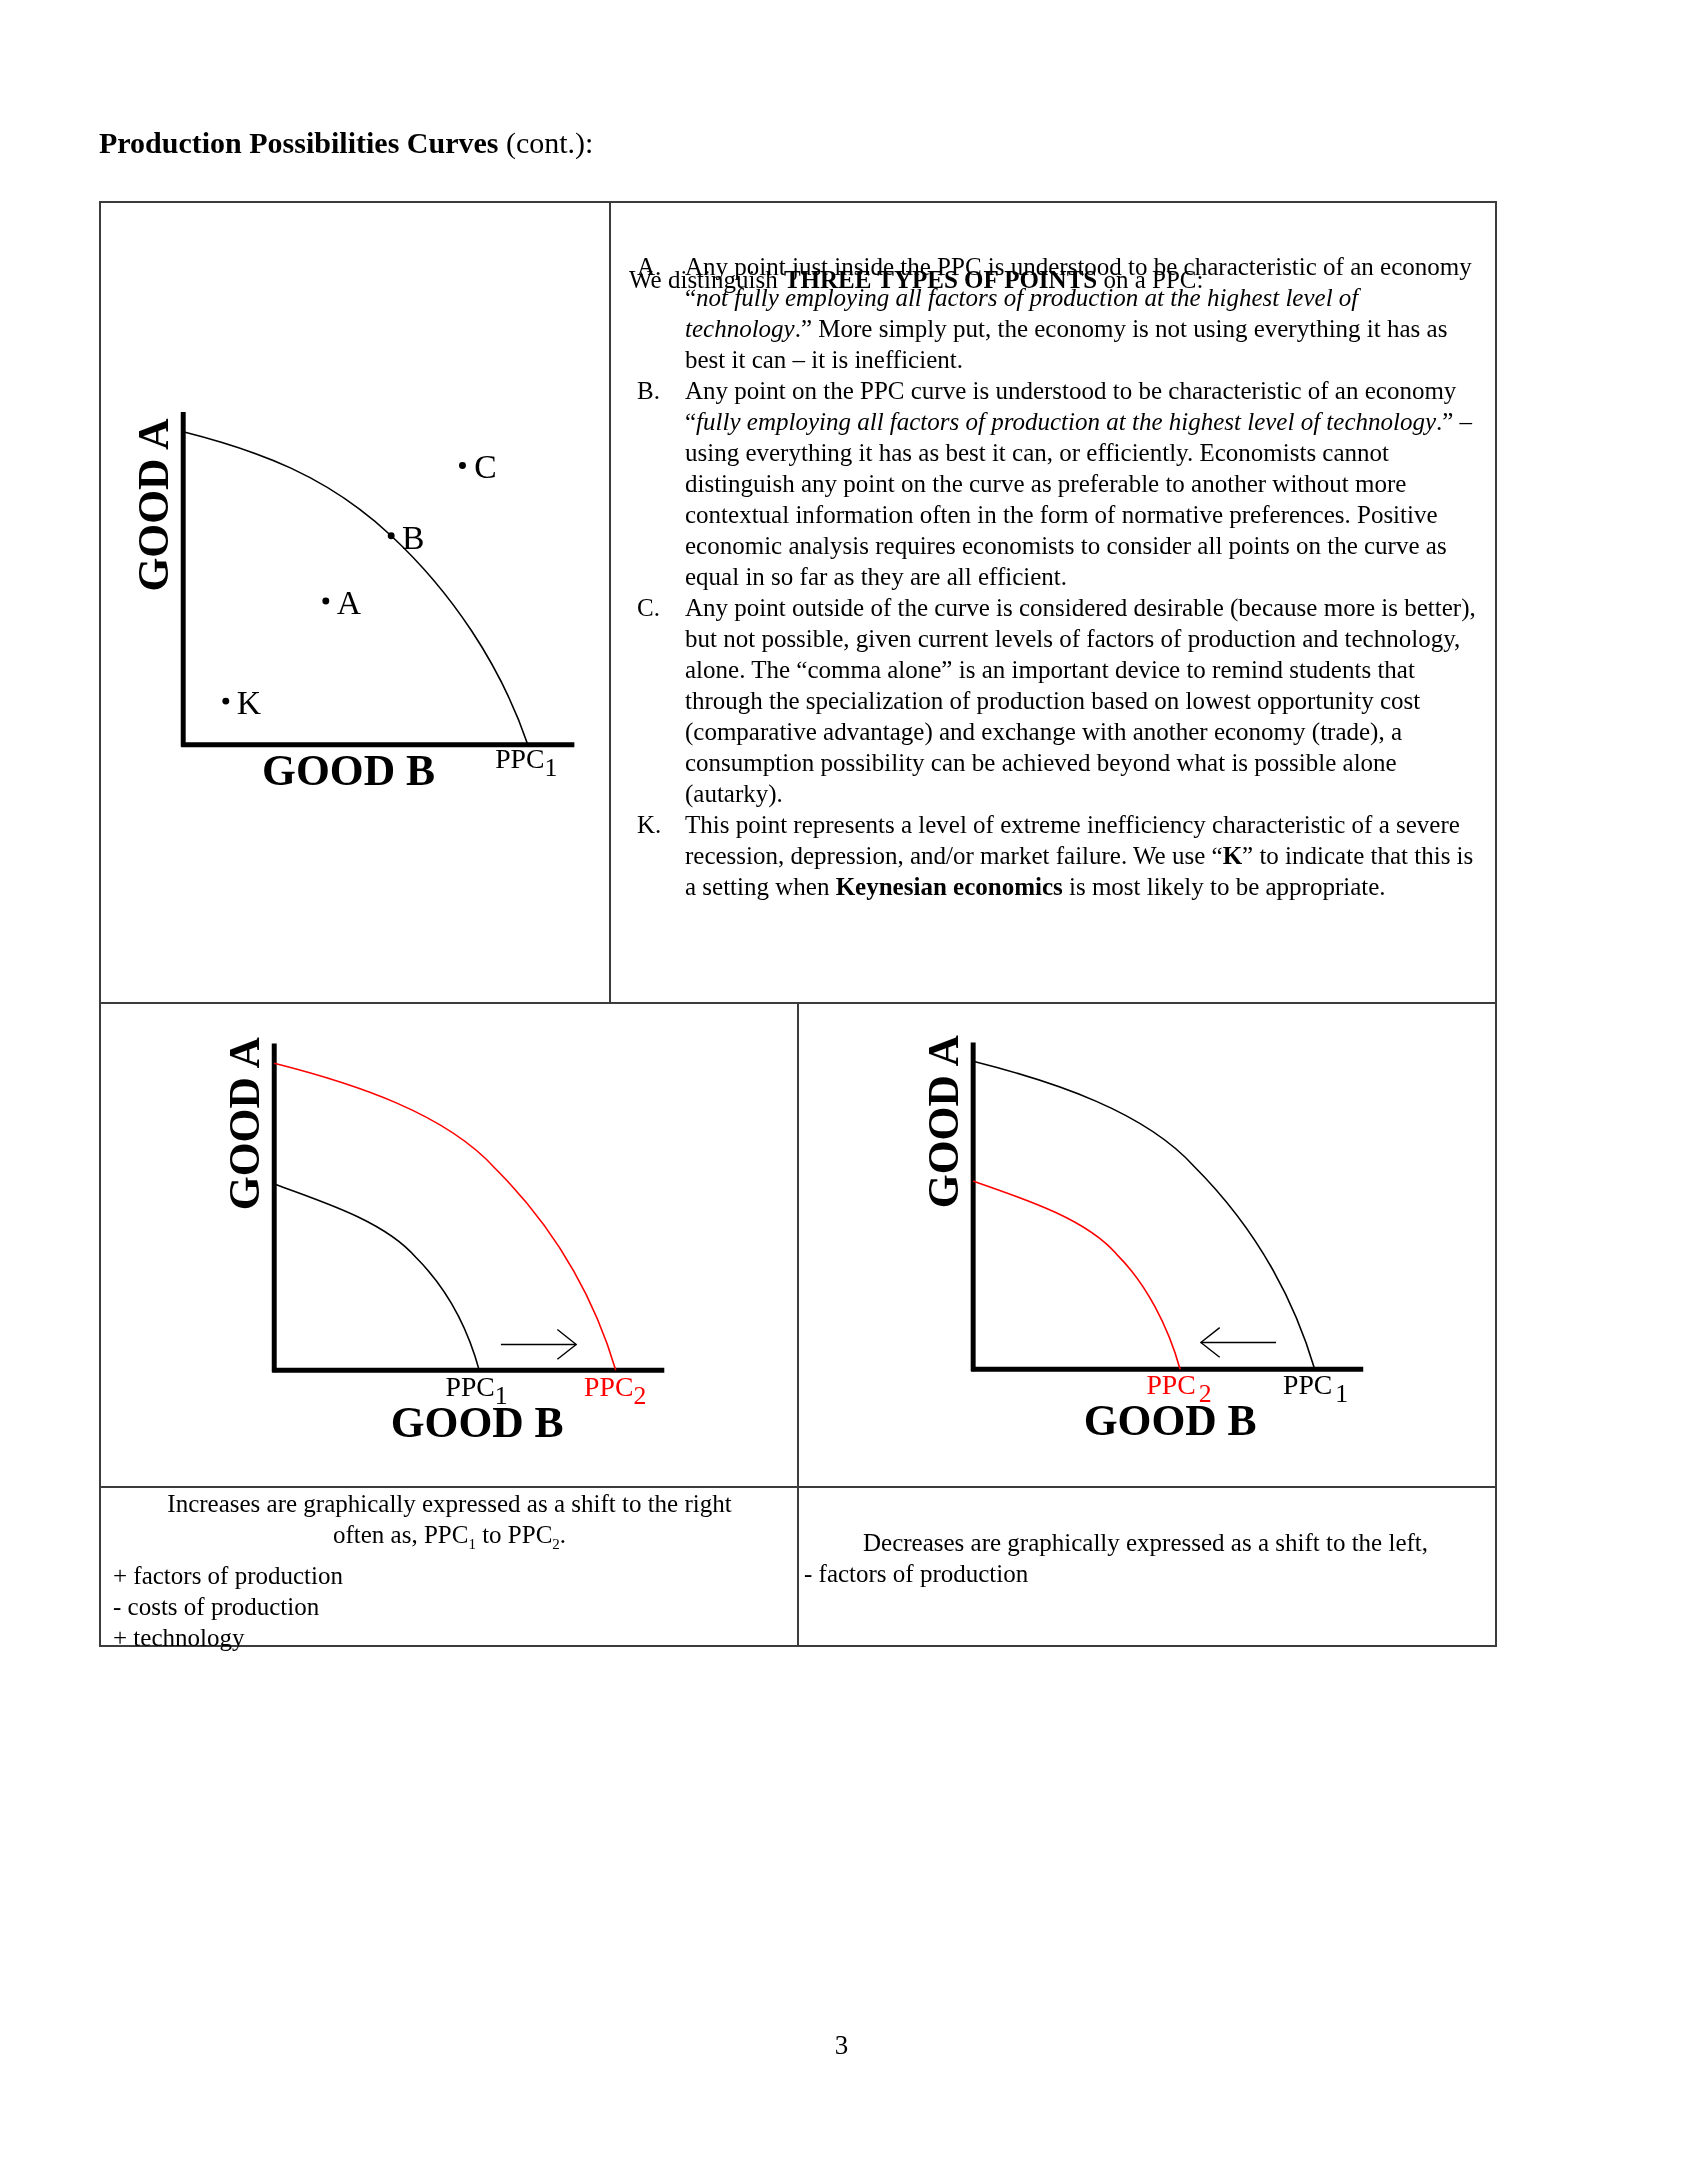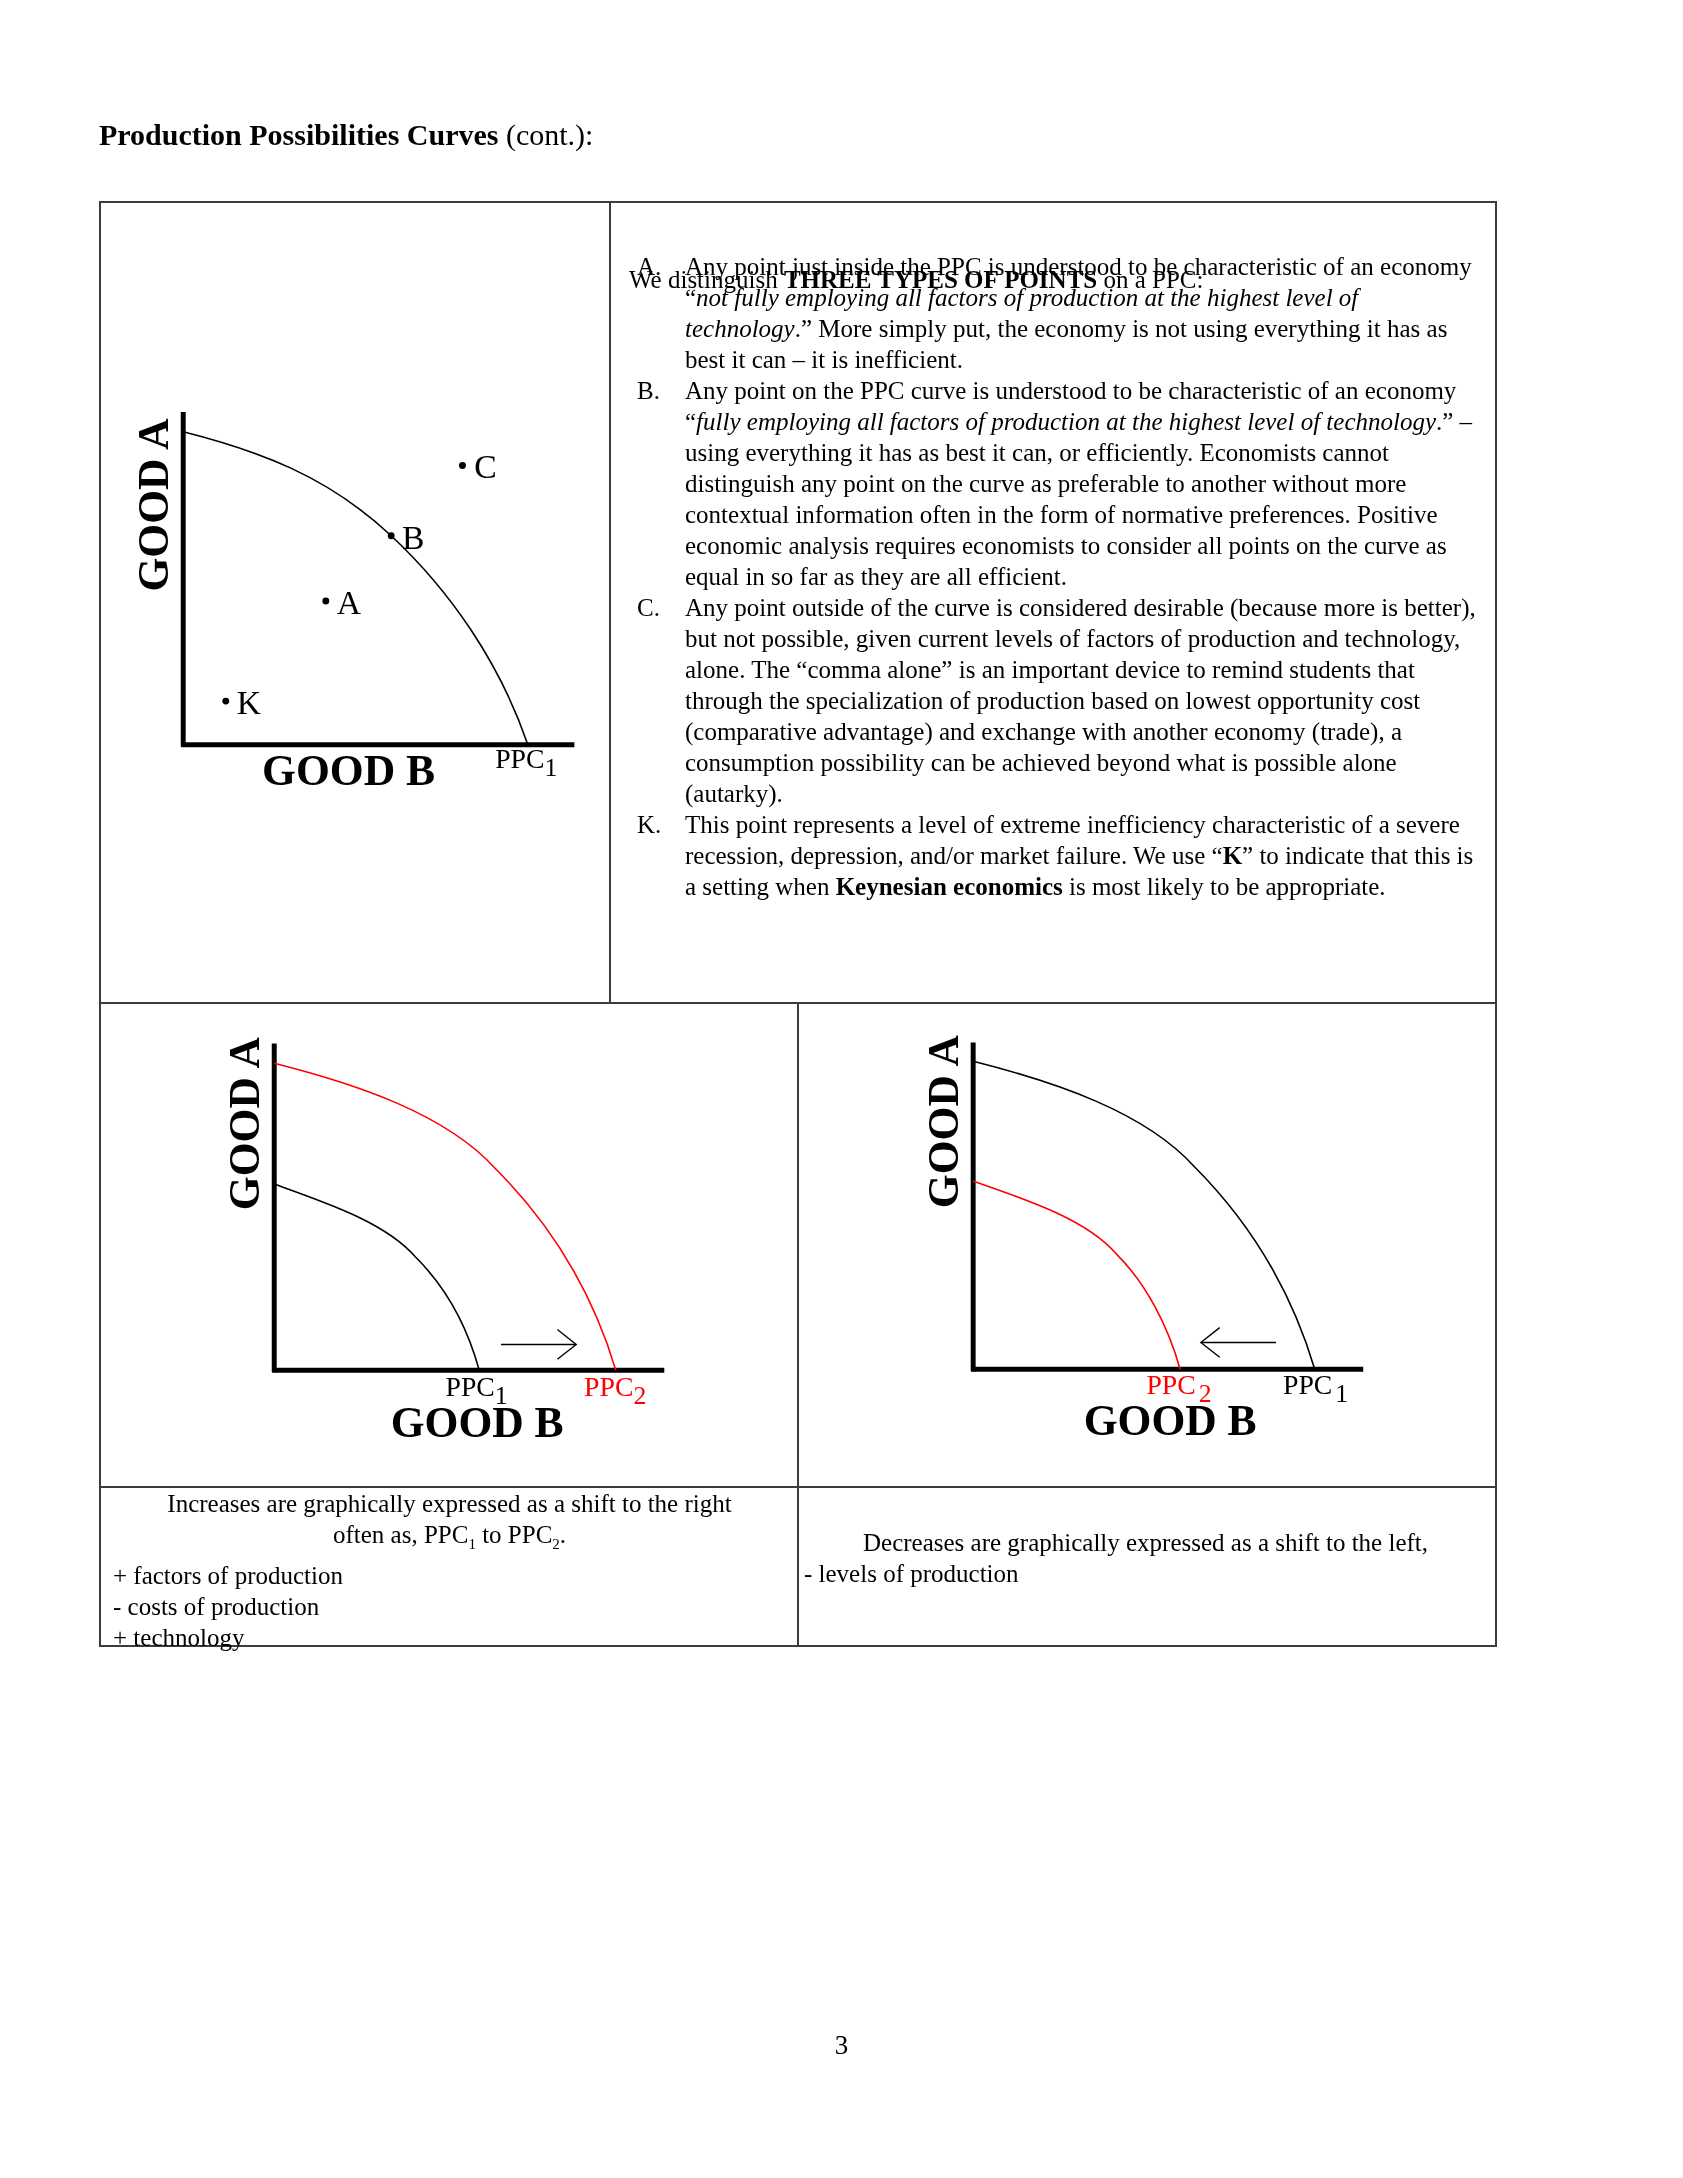--- a/index.html
+++ b/index.html
@@ -1,18 +1,18 @@
 <!DOCTYPE html>
 <html><head>
 <meta charset="utf-8">
 <style>
   html, body { margin:0; padding:0; background:#ffffff; }
   body { width:1683px; height:2178px; position:relative; overflow:hidden;
          font-family:"Liberation Serif", "DejaVu Serif", serif; color:#000; }
-  .page-title { position:absolute; left:99px; top:117px; font-size:30px; line-height:36px; white-space:nowrap; }
+  .page-title { position:absolute; left:99px; top:125px; font-size:30px; line-height:36px; white-space:nowrap; }
   .page-title b { font-weight:bold; }
   .tbl-line { position:absolute; background:#3c3c3c; }
   .intro { position:absolute; left:629px; top:220px; font-size:25px; line-height:31px; white-space:nowrap;margin-top:44px; }
   .list { position:absolute; left:629px; top:251px; width:851px; margin:0; padding:0; list-style:none; font-size:25px; line-height:31px; }
   .list li { position:relative; padding-left:56px; }
   .list .marker { position:absolute; left:8px; top:0; }
   .graph { position:absolute; overflow:visible; }
   .caption { position:absolute; font-size:25px; line-height:31px; }
   .caption .center { text-align:center; }
   .page-number { position:absolute; left:0; width:1683px; top:2030px; text-align:center; font-size:27px; }
@@ -108,17 +108,17 @@
 <div class="caption" style="left:113px; top:1488px; width:673px;">
   <div class="center">Increases are graphically expressed as a shift to the right</div>
   <div class="center"><span>often as, PPC</span><sub style="font-size:15px;">1</sub><span> to PPC</span><sub style="font-size:15px;">2</sub><span>.</span></div>
   <div>+ factors of production</div>
   <div>- costs of production</div>
   <div>+ technology</div>
 </div>
 
 <div class="caption" style="left:804px; top:1527px; width:683px;">
   <div class="center">Decreases are graphically expressed as a shift to the left,</div>
-  <div>- levels of production</div>
+  <div>- factors of production</div>
 </div>
 
 <div class="page-number">3</div>
 
 
 </body></html>

